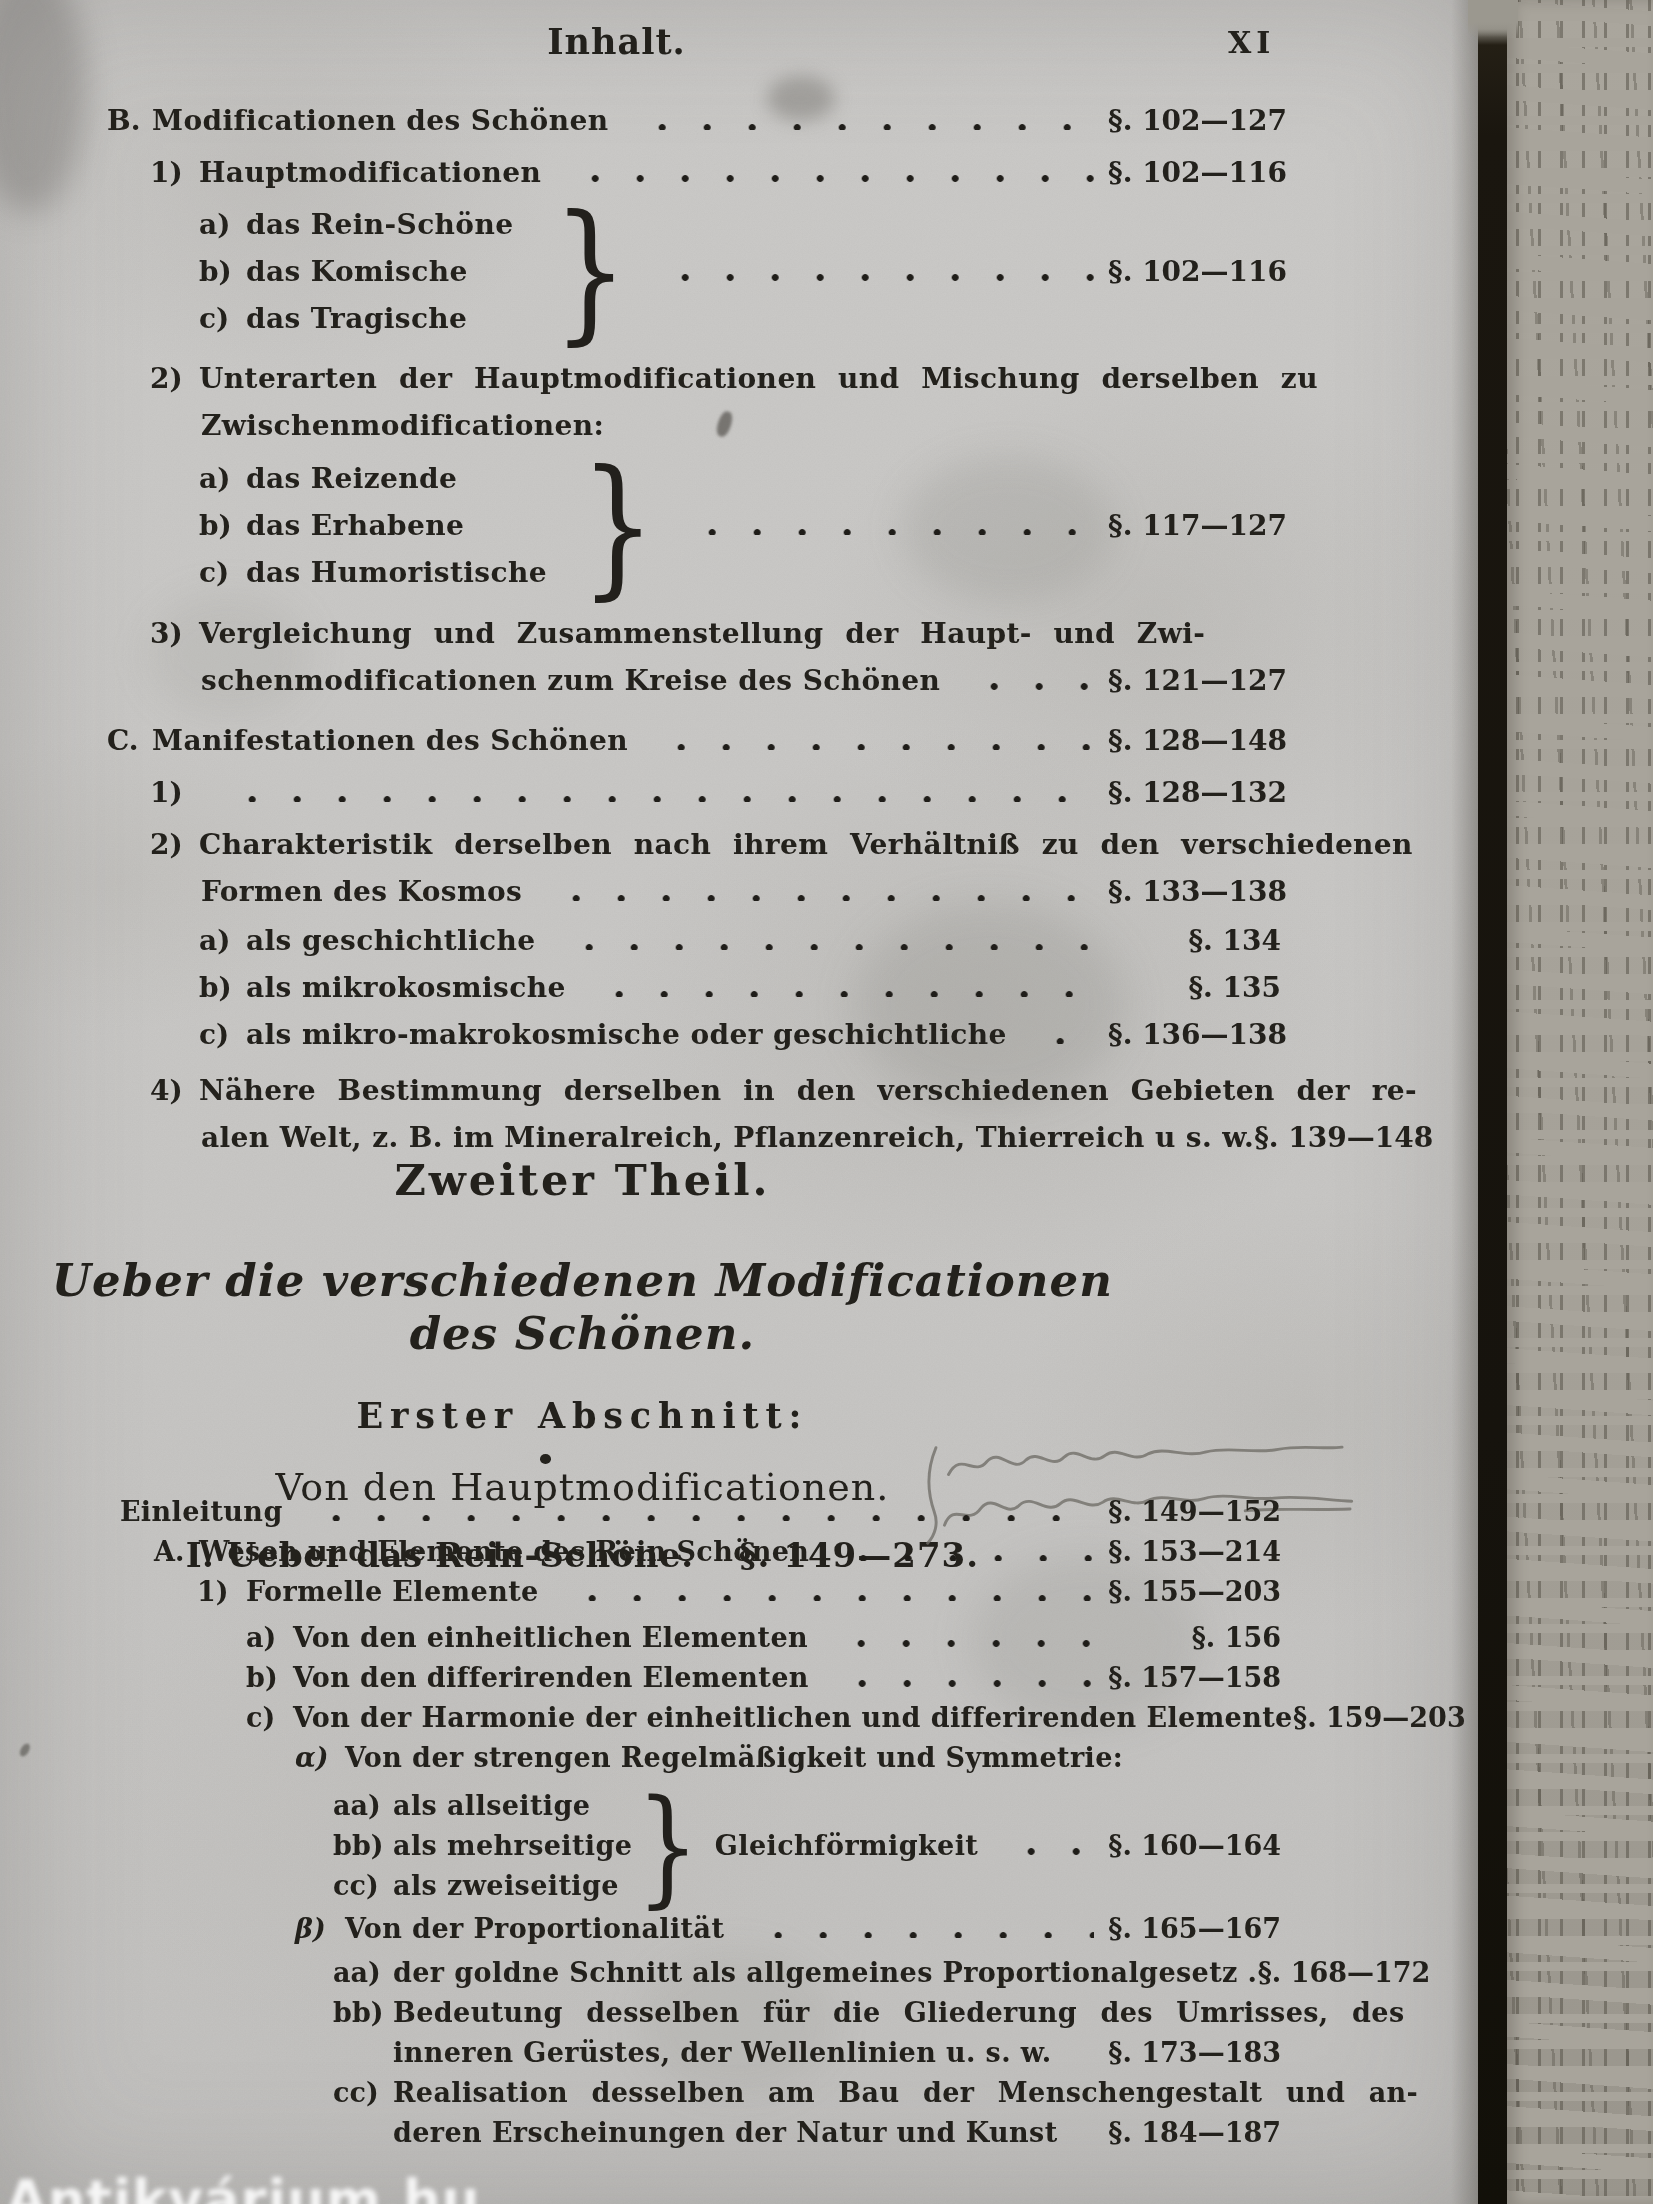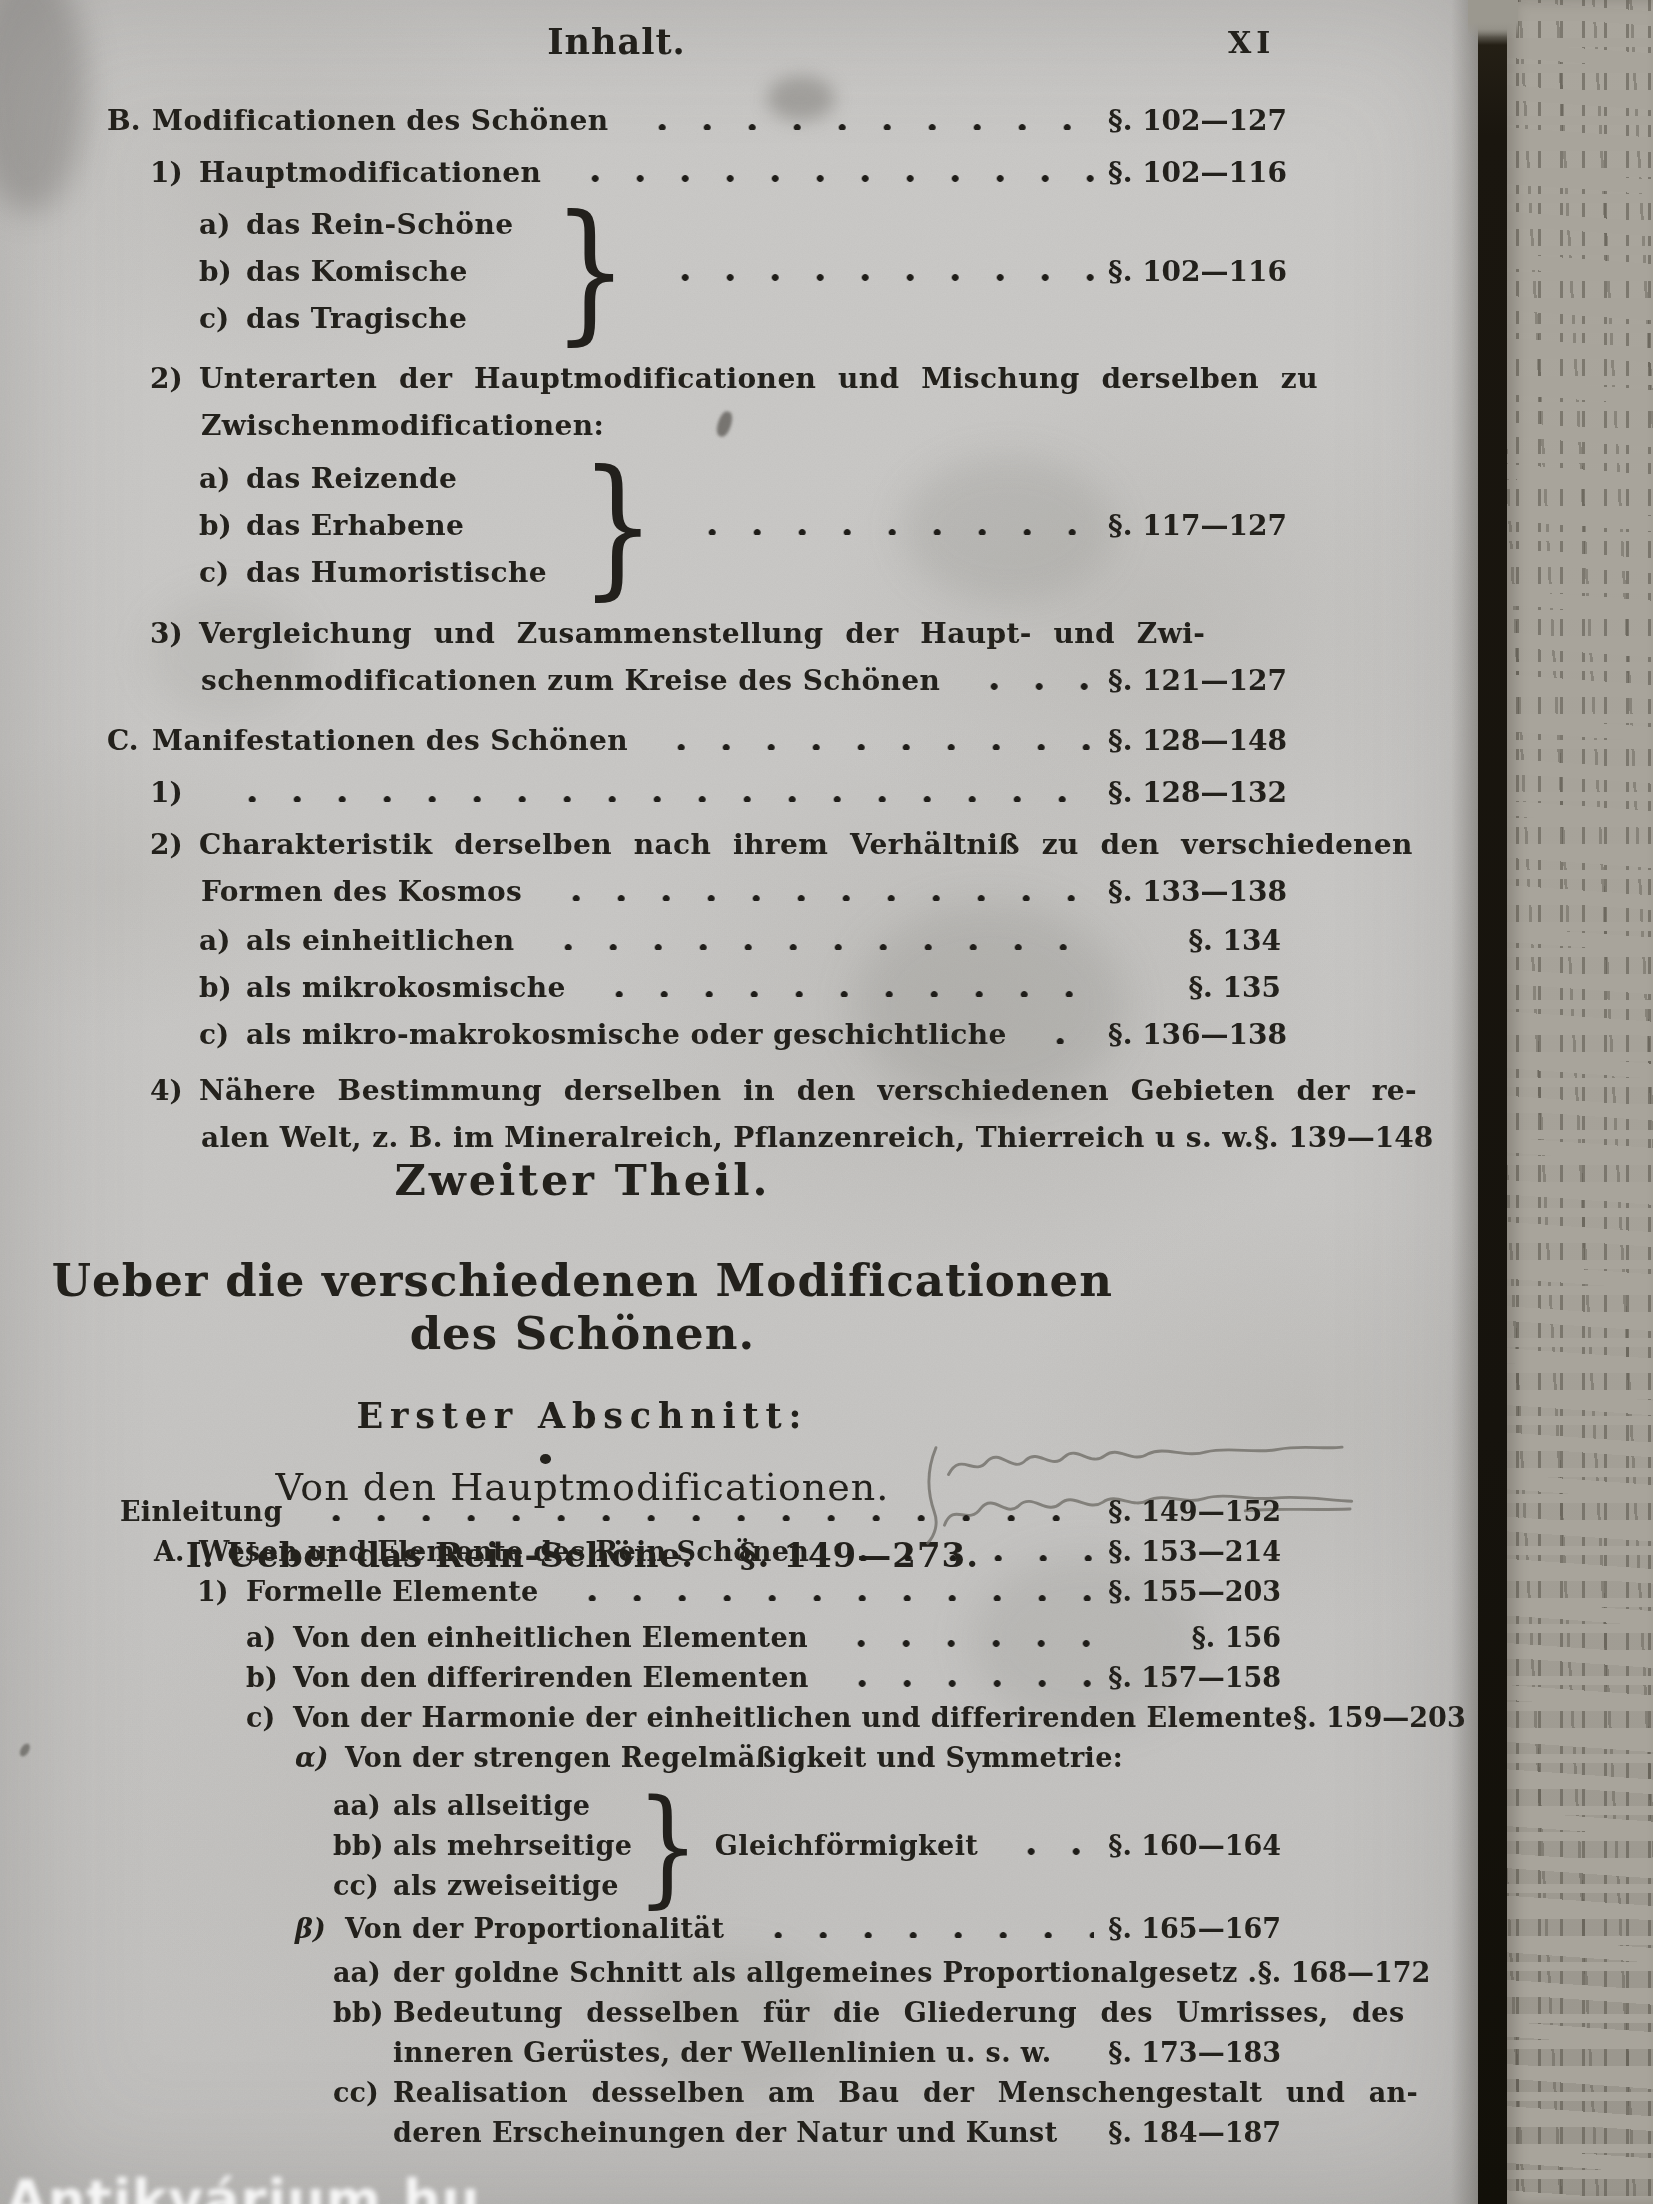--- a/index.html
+++ b/index.html
@@ -85,21 +85,21 @@
   .brace{
     flex:0 0 auto;align-self:center;line-height:0;font-weight:400;color:#22201c;
     display:inline-block;transform:scaleY(1.28);
   }
   .b1{font-size:118px;margin-left:85px;margin-right:3.9px;}
   .b2{font-size:118px;margin-left:116px;margin-right:3.9px;}
   .b3{font-size:99px;margin-left:3.9px;margin-right:15.5px;}
   
   .headings{position:absolute;left:19.4px;top:1155px;width:1126px;text-align:center;}
   .h-part{font-size:43px;font-weight:700;letter-spacing:2.9px;margin-bottom:49px;}
-  .h-partsub{font-size:45px;font-weight:800;letter-spacing:1px;margin-bottom:35px;}
+  .h-partsub{font-size:45px;font-weight:800;letter-spacing:1px;margin-bottom:35px;font-style:italic;}
   .h-sec{font-size:35px;font-weight:700;letter-spacing:6.8px;margin-bottom:29px;}
   .h-secsub{font-size:38px;font-weight:400;letter-spacing:1px;margin-bottom:26px;}
   .h-chap{font-size:34px;font-weight:800;letter-spacing:0.5px;}
   .h-chap .chref{font-weight:600;letter-spacing:1px;margin-left:33px;}
   
   .handwriting{position:absolute;left:924px;top:1419px;transform:rotate(-2deg);}
   
   .speck1{position:absolute;left:540px;top:1454px;width:10.7px;height:9.7px;border-radius:50%;
           background:#24221d;filter:blur(0.6px);}
   .speck2{position:absolute;left:718px;top:411px;width:12.6px;height:26px;border-radius:45%;
@@ -212,21 +212,21 @@
       <span class="lbl">2)</span>
       <span class="txt">Charakteristik derselben nach ihrem Verhältniß zu den verschiedenen</span>
     </div>
     <div class="row C1">
       <span class="txt">Formen des Kosmos</span>
       <span class="dots"></span>
       <span class="ref">§. 133—138</span>
     </div>
     <div class="row L2 gsm">
       <span class="lbl">a)</span>
-      <span class="txt">als einheitlichen</span>
+      <span class="txt">als geschichtliche</span>
       <span class="dots"></span>
       <span class="ref">§. 134</span>
     </div>
     <div class="row L2">
       <span class="lbl">b)</span>
       <span class="txt">als mikrokosmische</span>
       <span class="dots"></span>
       <span class="ref">§. 135</span>
     </div>
     <div class="row L2">

